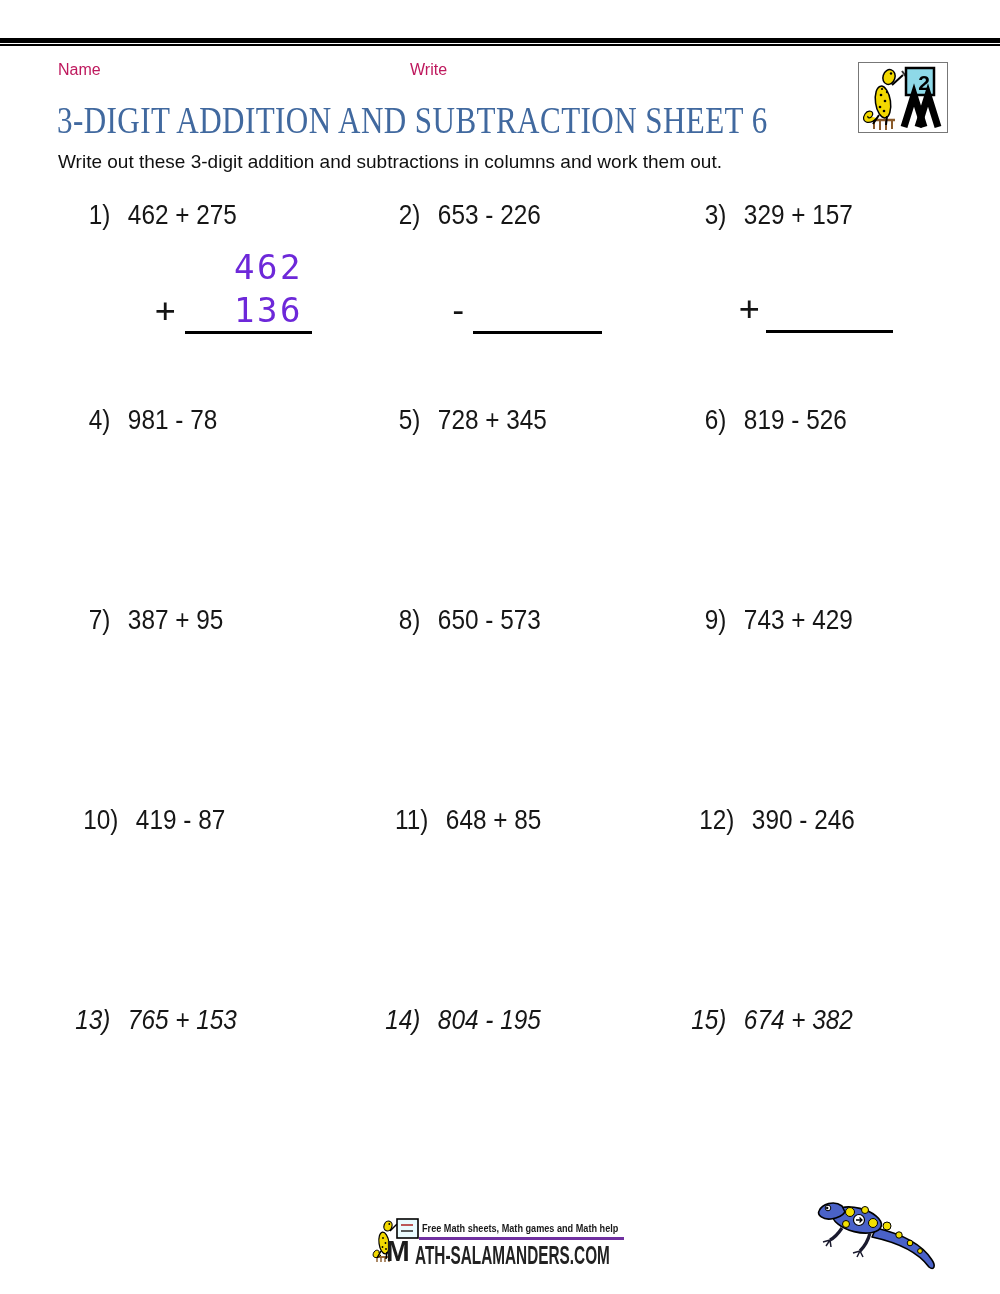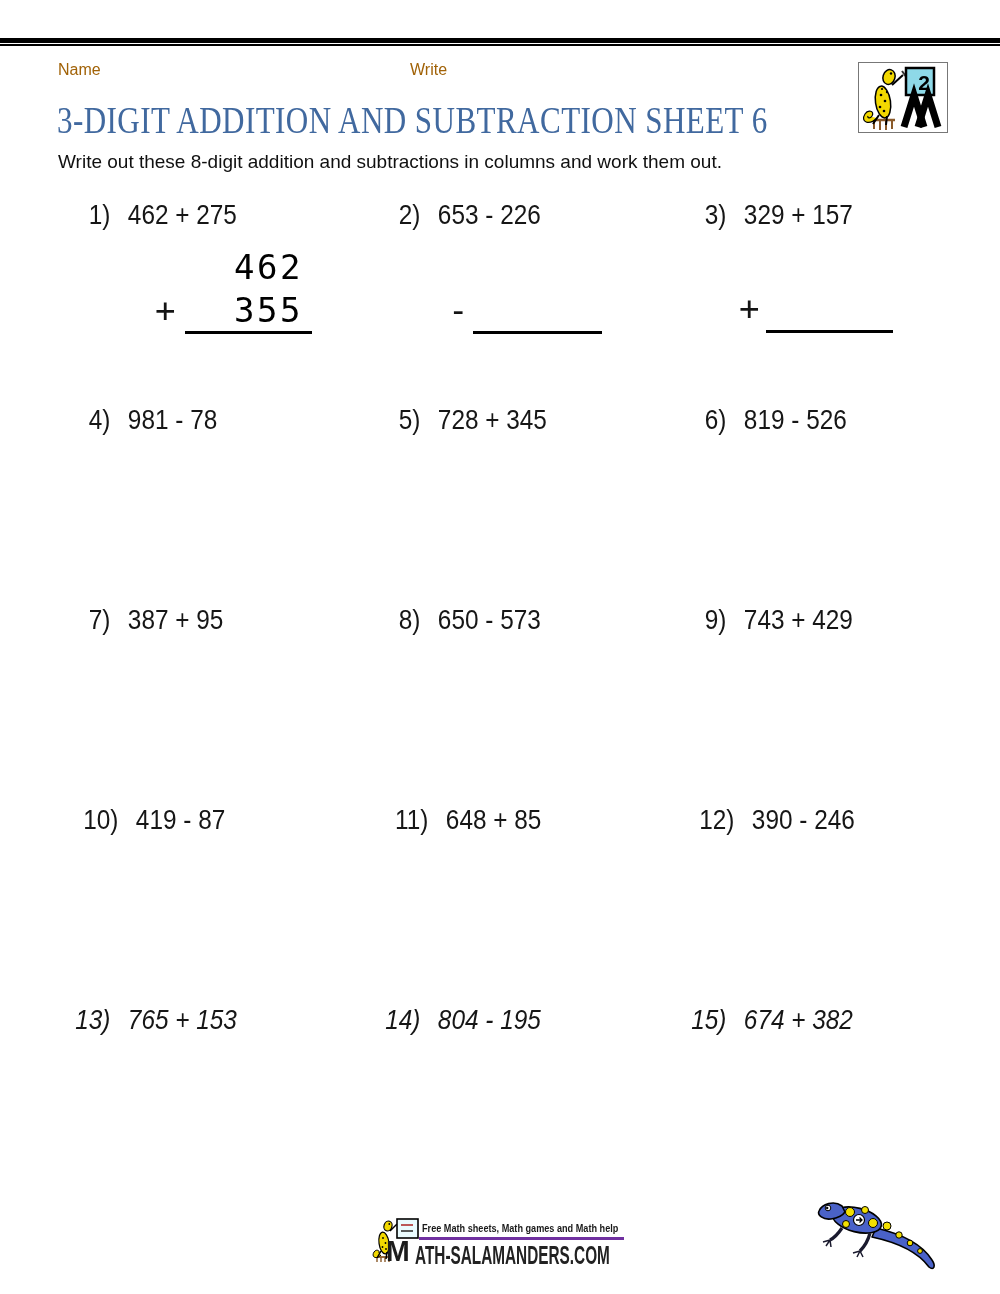--- a/index.html
+++ b/index.html
@@ -1,37 +1,37 @@
 <!DOCTYPE html>
 <html><head>
 <meta charset="utf-8">
 <style>
   html,body{margin:0;padding:0;background:#fff;}
   .page{position:relative;width:1000px;height:1294px;background:#ffffff;overflow:hidden;
         font-family:"Liberation Sans",sans-serif;color:#111;}
   .rule-thick{position:absolute;left:0;top:38px;width:100%;height:5px;background:#000;}
   .rule-thin{position:absolute;left:0;top:44px;width:100%;height:2px;background:#000;}
-  .meta-label{position:absolute;top:61px;font-size:16px;color:#a16207;}
+  .meta-label{position:absolute;top:61px;font-size:16px;color:#be185d;}
   .name-label{left:58px;}
   .date-label{left:410px;}
   .logo-box{position:absolute;left:858px;top:62px;width:90px;height:71px;
             border:1.5px solid #777;box-sizing:border-box;background:#fff;}
   .page-title{position:absolute;left:57px;top:102px;font-family:"Liberation Serif",serif;
               font-size:37px;color:#41699f;white-space:nowrap;letter-spacing:0.5px;
               transform:scaleX(0.84);transform-origin:left top;line-height:1;}
   .instruction{position:absolute;left:58px;top:151px;font-size:19px;color:#101010;white-space:nowrap;}
   .row{position:absolute;left:0;width:100%;height:34px;}
   .r1{top:200px;} .r2{top:405px;} .r3{top:605px;} .r4{top:805px;margin-left:8px;} .r5{top:1005px;font-style:italic;}
   .problem{position:absolute;display:flex;font-size:28px;color:#161616;line-height:1.1;
            transform:scaleX(0.87);transform-origin:left top;white-space:nowrap;}
   .c1{left:60px;} .c2{left:370px;} .c3{left:676px;}
   .pnum{display:inline-block;width:58px;text-align:right;}
   .pexpr{margin-left:20px;}
   .ex-num{position:absolute;width:120px;text-align:right;font-family:"DejaVu Sans Mono",monospace;
-          font-size:34px;letter-spacing:2.5px;color:#000000;line-height:1;}
+          font-size:34px;letter-spacing:2.5px;color:#6d28d9;line-height:1;}
   .ex-top{left:183px;top:250px;}
   .ex-bottom{left:183px;top:293px;}
   .ex-op{position:absolute;font-family:"DejaVu Sans Mono",monospace;font-size:34px;
          color:#141414;line-height:1;}
   .op1{left:155px;top:293px;}
   .op2{left:448px;top:293px;}
   .op3{left:739px;top:291px;}
   .ans-line{position:absolute;height:3px;background:#000;}
   .al1{left:185px;top:331px;width:127px;}
   .al2{left:473px;top:331px;width:129px;}
@@ -87,21 +87,21 @@
 
       <rect x="47" y="5" width="28" height="27" fill="#8ed9e8" stroke="#000" stroke-width="2.5"></rect>
       <text x="65" y="27" font-family="Liberation Sans, sans-serif" font-size="21" font-weight="bold" fill="#000" text-anchor="middle">2</text>
 
       <path d="M45,64 L55,32 L65,64" stroke="#000" stroke-width="7" fill="none"></path>
       <path d="M59,64 L69,32 L79,64" stroke="#000" stroke-width="7" fill="none"></path>
     </svg>
   </div>
 
   <div class="page-title">3-DIGIT ADDITION AND SUBTRACTION SHEET 6</div>
-  <div class="instruction">Write out these 8-digit addition and subtractions in columns and work them out.</div>
+  <div class="instruction">Write out these 3-digit addition and subtractions in columns and work them out.</div>
 
   <div class="row r1">
     <div class="problem c1">
         <span class="pnum">1)</span>
         <span class="pexpr">462 + 275</span>
       </div>
     <div class="problem c2">
         <span class="pnum">2)</span>
         <span class="pexpr">653 - 226</span>
       </div>
@@ -162,21 +162,21 @@
         <span class="pexpr">804 - 195</span>
       </div>
     <div class="problem c3">
         <span class="pnum">15)</span>
         <span class="pexpr">674 + 382</span>
       </div>
   </div>
 
   <div class="ex-num ex-top">462</div>
   <div class="ex-op op1">+</div>
-  <div class="ex-num ex-bottom">355</div>
+  <div class="ex-num ex-bottom">136</div>
   <div class="ans-line al1"></div>
 
   <div class="ex-op op2">-</div>
   <div class="ans-line al2"></div>
   <div class="ex-op op3">+</div>
   <div class="ans-line al3"></div>
 
   <div class="footer-logo">
     <svg width="48" height="46" viewBox="0 0 48 46">
 

